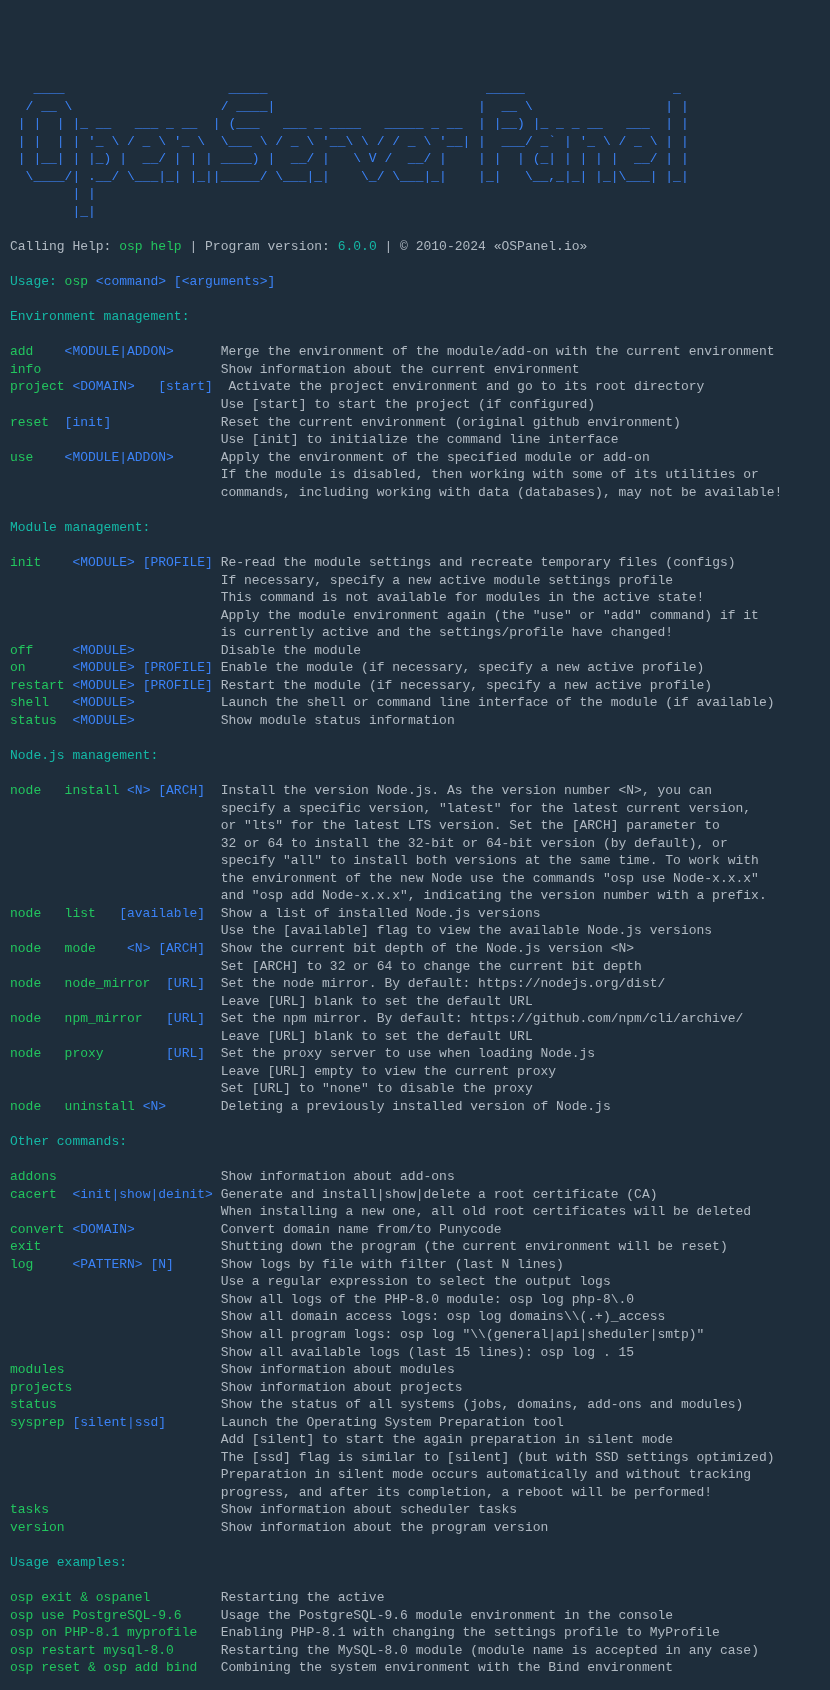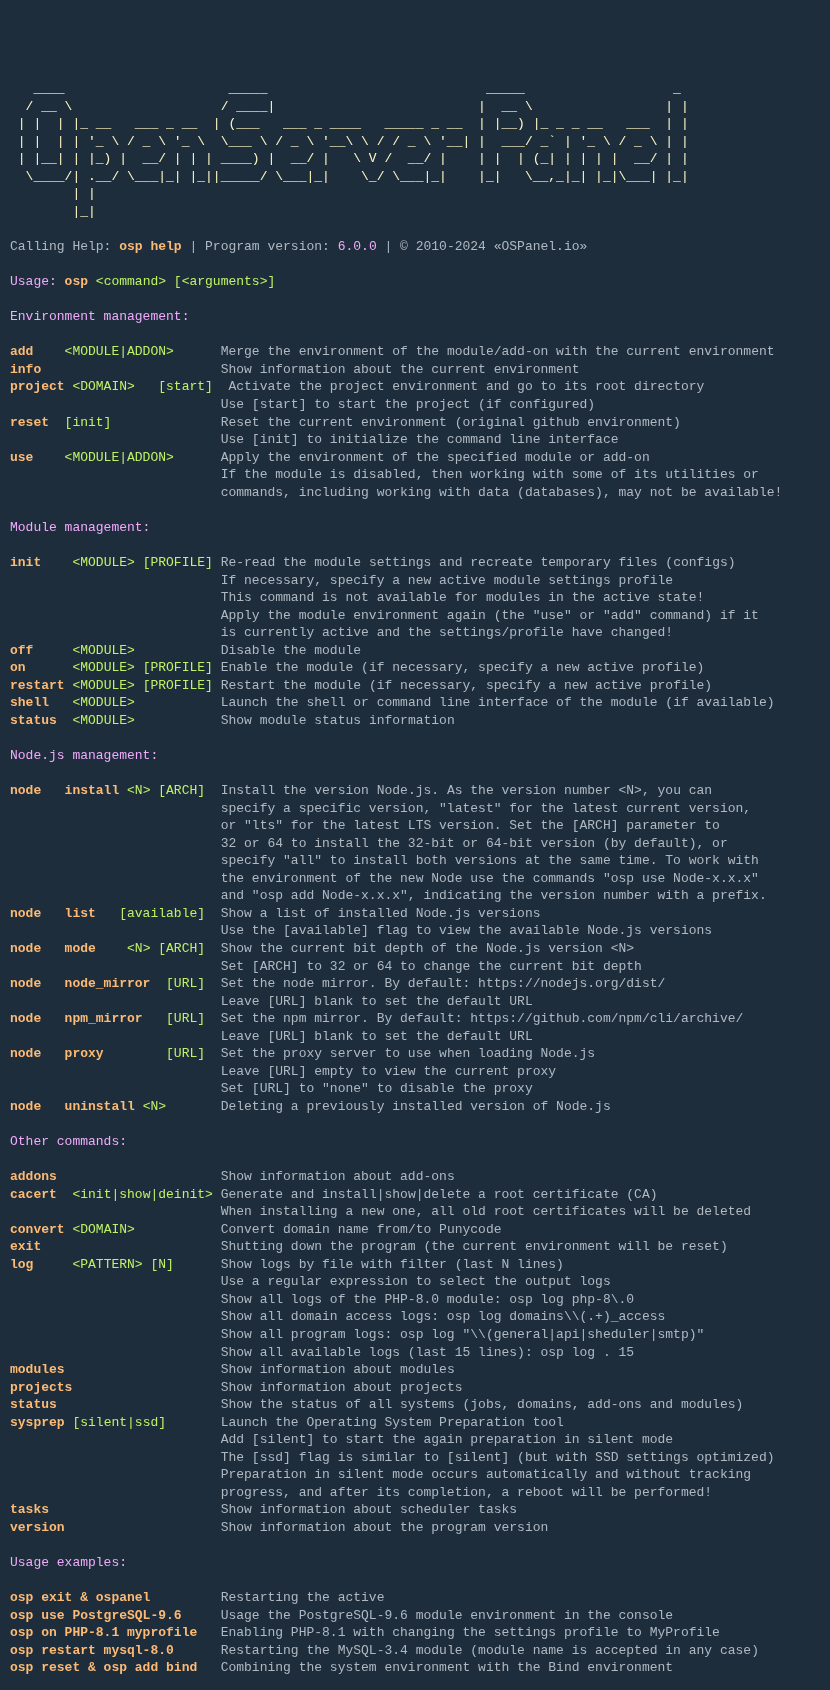--- a/index.html
+++ b/index.html
@@ -5,24 +5,24 @@
   body {
     background: #1e2d3b;
     color: #b0b9c2;
     font-family: "Consolas", "Courier New", monospace;
     font-size: 13px;
     line-height: 1.35;
     margin: 0;
     padding: 10px;
     white-space: pre;
   }
-  .ascii { color: #fef9c3; }
-  .green { color: #fdba74; font-weight: bold; }
-  .cyan  { color: #bef264; }
-  .orange{ color: #f0abfc; }
+  .ascii { color: #3b82f6; }
+  .green { color: #22c55e; }
+  .cyan  { color: #3b82f6; }
+  .orange{ color: #14b8a6; }
   .normal{ color: #b0b9c2; }
 </style>
 </head>
 <body>
 
 
 
 <span class="ascii">   ____                     _____                            _____                   _
   / __ \                   / ____|                          |  __ \                 | |
  | |  | |_ __   ___ _ __  | (___   ___ _ ____   _____ _ __  | |__) |_ _ _ __   ___  | |
@@ -105,21 +105,21 @@
 <span class="normal">                           Preparation in silent mode occurs automatically and without tracking</span>
 <span class="normal">                           progress, and after its completion, a reboot will be performed!</span>
 <span class="green">tasks                      </span><span class="normal">Show information about scheduler tasks</span>
 <span class="green">version                    </span><span class="normal">Show information about the program version</span>
 
 <span class="orange">Usage examples:</span>
 
 <span class="green">osp exit &amp; ospanel         </span><span class="normal">Restarting the active</span>
 <span class="green">osp use PostgreSQL-9.6     </span><span class="normal">Usage the PostgreSQL-9.6 module environment in the console</span>
 <span class="green">osp on PHP-8.1 myprofile   </span><span class="normal">Enabling PHP-8.1 with changing the settings profile to MyProfile</span>
-<span class="green">osp restart mysql-8.0      </span><span class="normal">Restarting the MySQL-3.4 module (module name is accepted in any case)</span>
+<span class="green">osp restart mysql-8.0      </span><span class="normal">Restarting the MySQL-8.0 module (module name is accepted in any case)</span>
 <span class="green">osp reset &amp; osp add bind   </span><span class="normal">Combining the system environment with the Bind environment</span>
 
 
 
 
 
 
 
 
 

